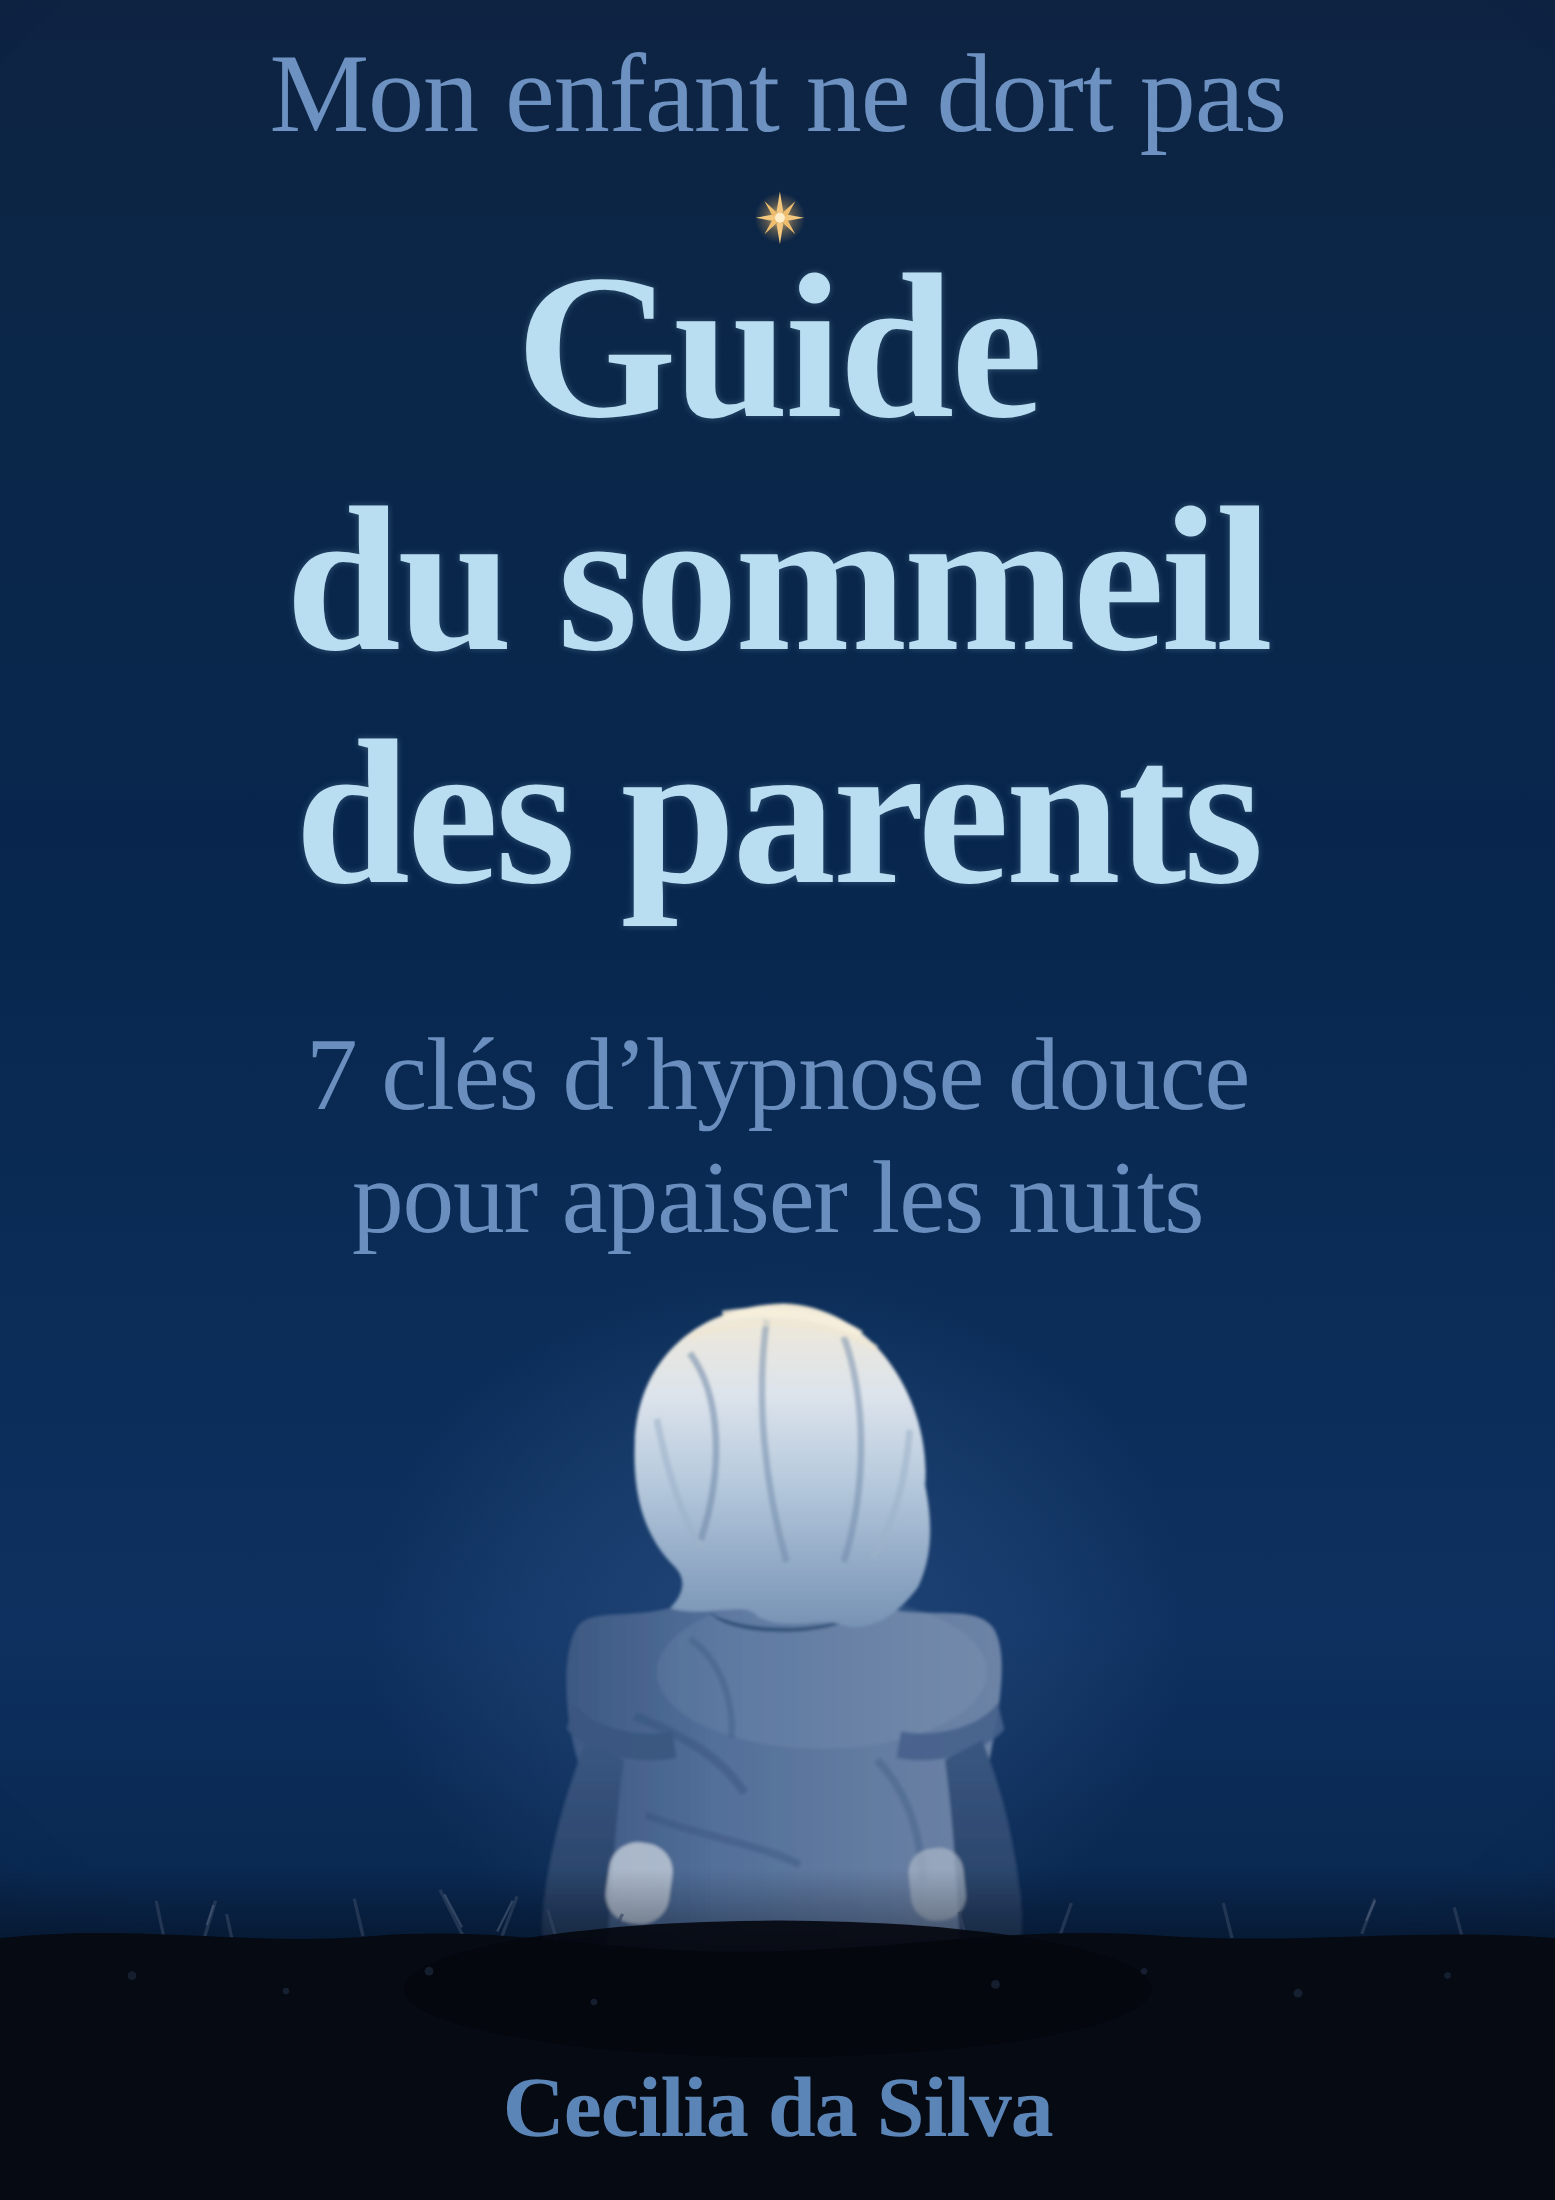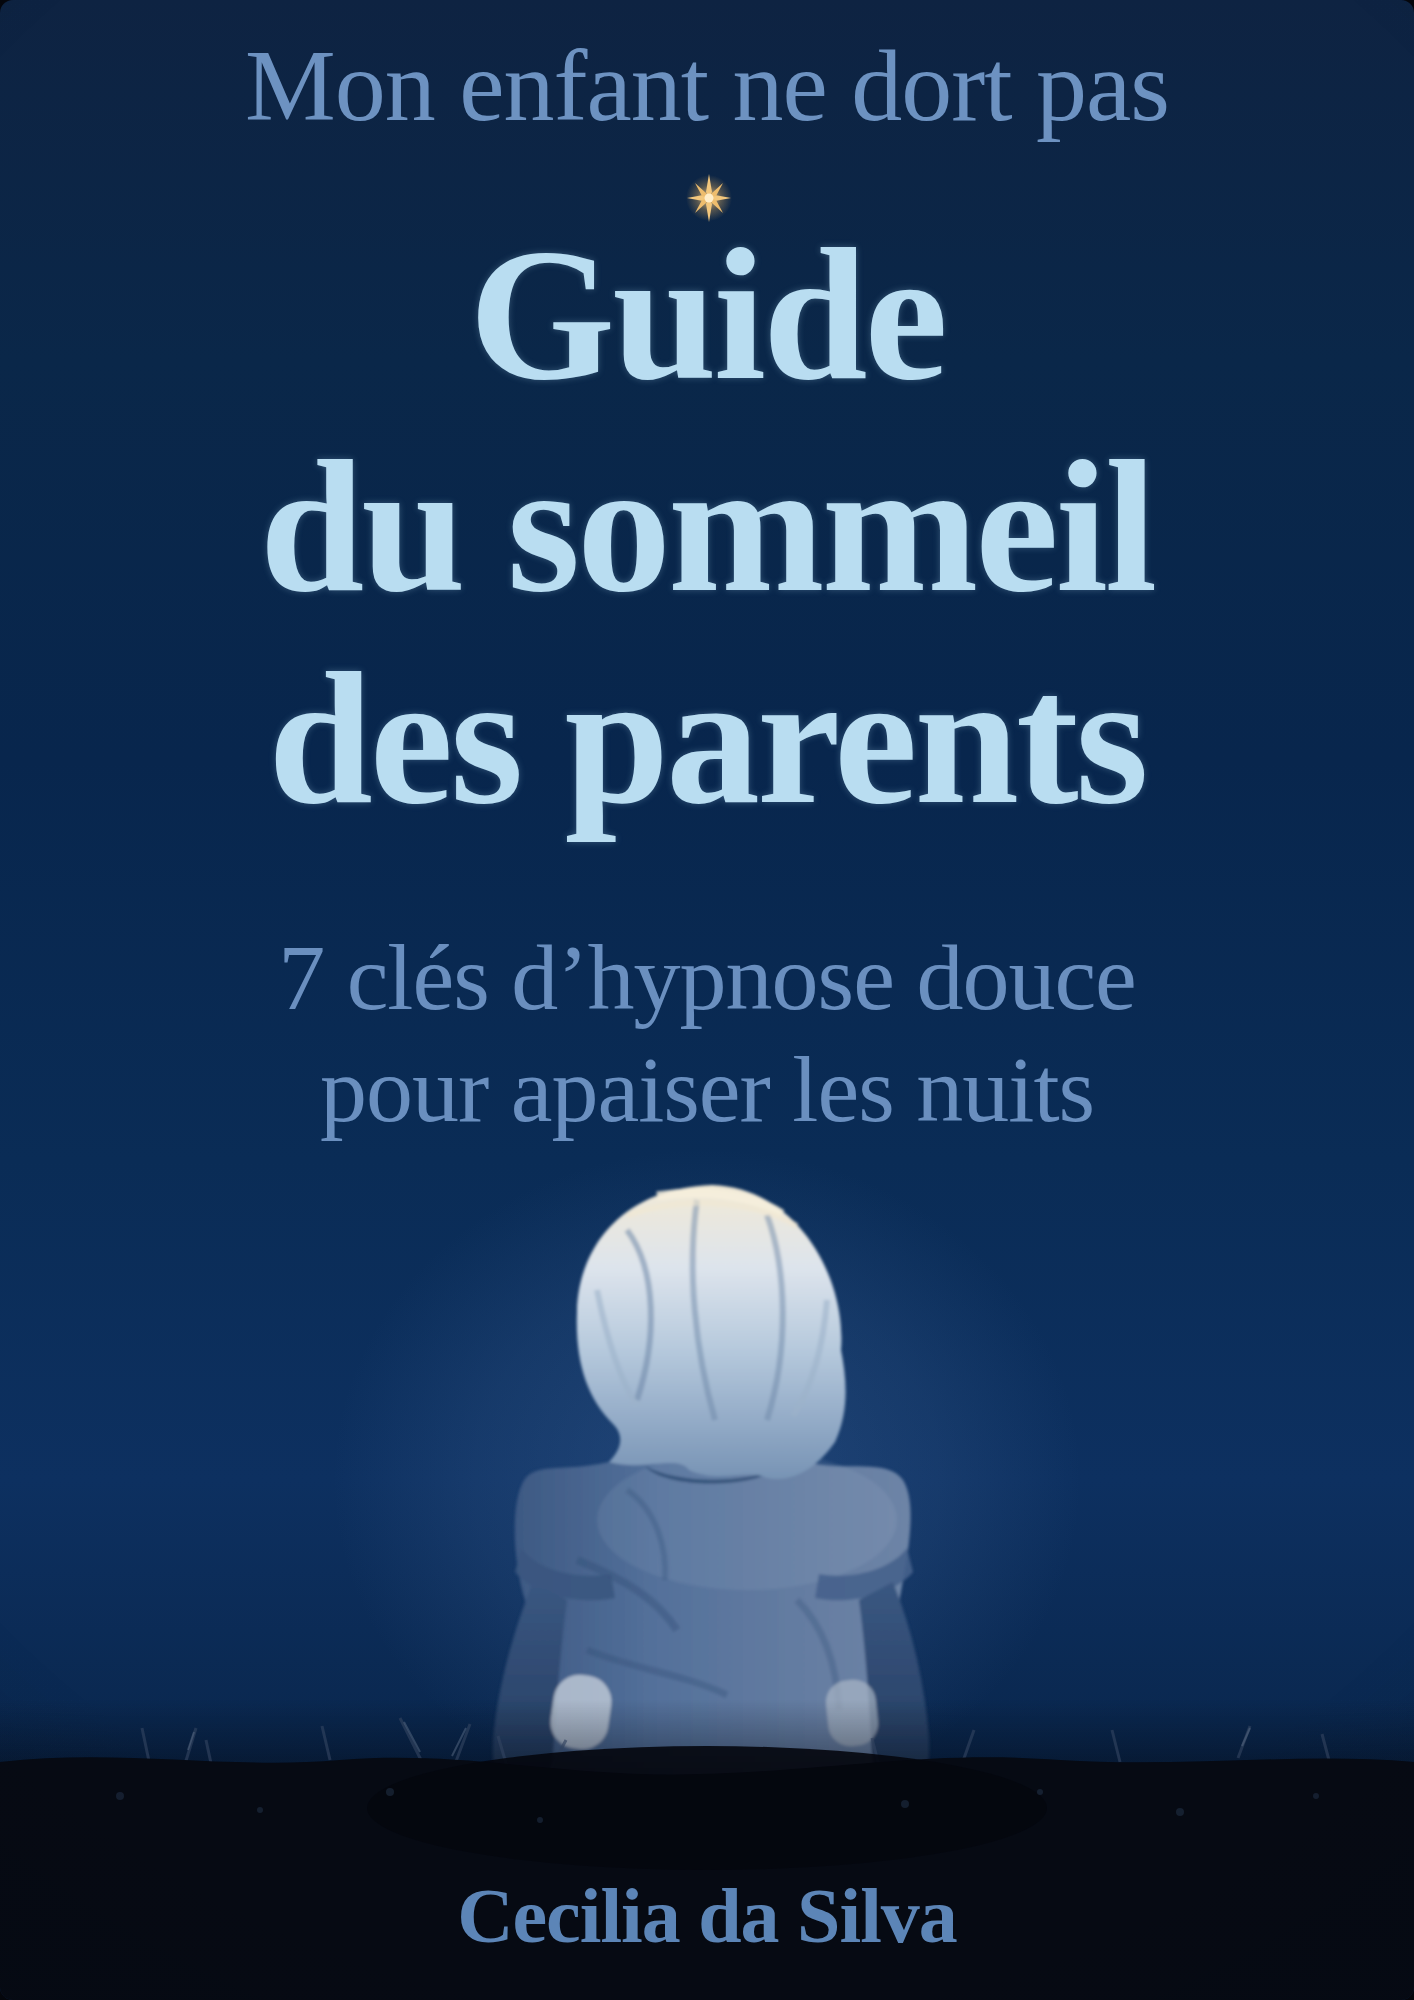--- a/index.html
+++ b/index.html
@@ -2,21 +2,20 @@
 <html><head>
 <meta charset="utf-8">
 <style>
   html,body{margin:0;padding:0;background:#04060c;}
   .cover{
     position:relative;
     width:1414px;height:2000px;
     overflow:hidden;
     background:linear-gradient(180deg,#0e2342 0%,#0a2749 18%,#08264d 38%,#0a2c56 58%,#0d3060 74%,#0a2850 86%,#071f3f 100%);
     font-family:"Liberation Serif","DejaVu Serif",serif;
-    border-radius:13px;
   }
   .halo{
     position:absolute;left:187px;top:1020px;width:1040px;height:920px;
     background:radial-gradient(closest-side,rgba(74,114,170,0.34) 0%,rgba(74,114,170,0.16) 45%,rgba(74,114,170,0) 72%);
     pointer-events:none;
   }
   .vignette{
     position:absolute;inset:0;
     background:radial-gradient(120% 90% at 50% 42%,rgba(0,0,0,0) 60%,rgba(3,8,18,0.35) 100%);
     pointer-events:none;

